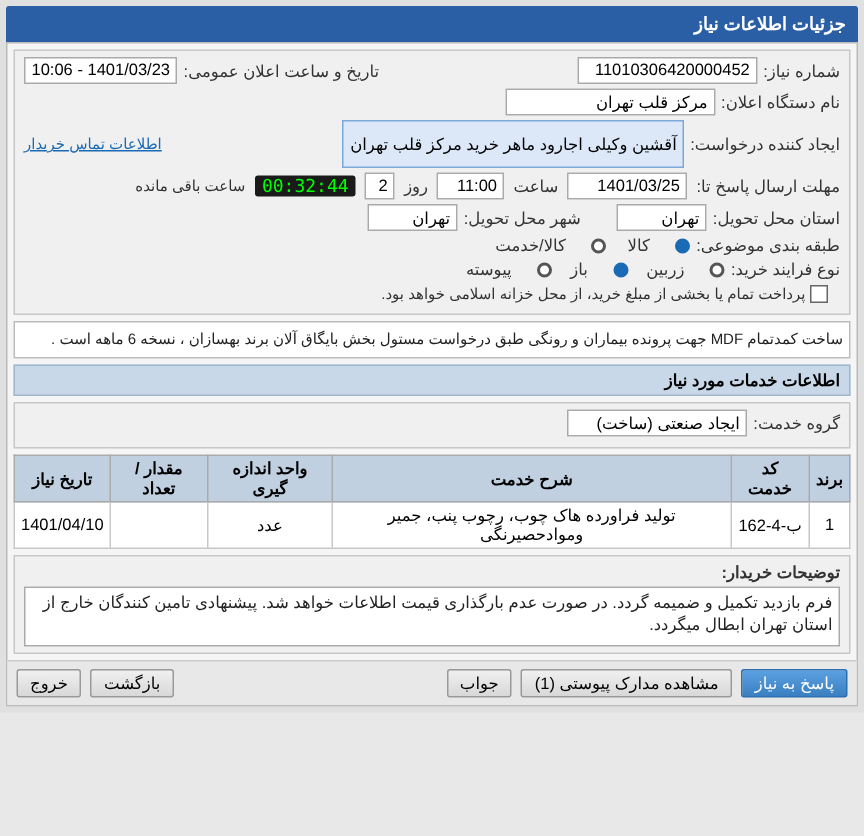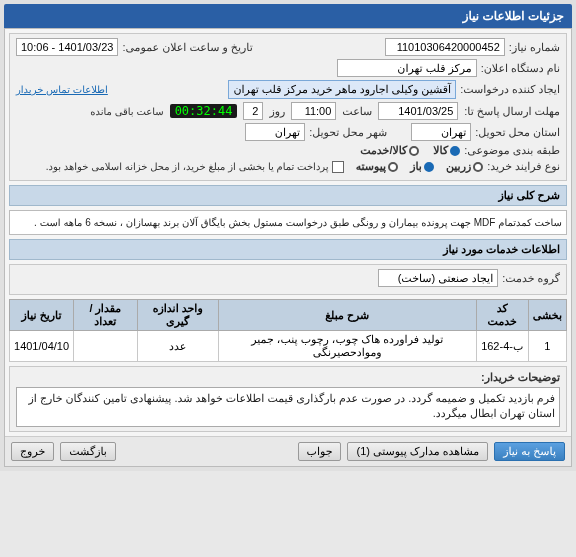--- a/index.html
+++ b/index.html
@@ -55,21 +55,21 @@
       font-size: 11px;
       height: 18px;
       display: inline-flex;
       align-items: center;
     }
     .value-box-blue {
       background: #dce8f8;
       border: 1px solid #7aa8d8;
       padding: 1px 4px;
       font-size: 11px;
-      height: 19px;
+      height: 32px;
       display: inline-flex;
       align-items: center;
     }
     .link-blue {
       color: #1a6ab5;
       text-decoration: underline;
       cursor: pointer;
       font-size: 11px;
     }
     .btn {
@@ -116,22 +116,21 @@
       font-weight: bold;
     }
     table td {
       border: 1px solid #c8c8c8;
       padding: 2px 4px;
       text-align: center;
     }
     .radio-group {
       display: inline-flex;
       align-items: center;
-      gap: 2px;
-      font-weight: bold;
+      gap: 17px;
     }
     .radio-dot {
       width: 10px;
       height: 10px;
       border-radius: 50%;
       border: 2px solid #555;
       display: inline-block;
       background: white;
     }
     .radio-dot.selected {
@@ -264,40 +263,39 @@
           <span class="radio-dot"></span>
           <span class="label">پیوسته</span>
         </div>
         <div style="display:flex; align-items:center; gap:3px; margin-right:8px;">
           <span class="checkbox-box"></span>
           <span class="label" style="font-size:10px;">پرداخت تمام یا بخشی از مبلغ خرید، از محل خزانه اسلامی خواهد بود.</span>
         </div>
       </div>
     </div>
 
-    <div class="section-title">شرح کلی نیاز</div>
     <div class="desc-section">
       <div class="note-text">ساخت کمدتمام MDF جهت پرونده بیماران و رونگی طبق درخواست مستول بخش بایگاق آلان برند بهسازان ، نسخه 6 ماهه است .</div>
     </div>
 
     <div class="section-title">اطلاعات خدمات مورد نیاز</div>
     <div class="section" style="margin-top:2px;">
       <div class="row">
         <span class="label">گروه خدمت:</span>
         <span class="value-box" style="min-width:120px;">ایجاد صنعتی (ساخت)</span>
       </div>
     </div>
 
     <div class="table-container">
       <table>
         <thead>
           <tr>
-            <th>بخشی</th>
+            <th>برند</th>
             <th>کد خدمت</th>
-            <th>شرح مبلغ</th>
+            <th>شرح خدمت</th>
             <th>واحد اندازه گیری</th>
             <th>مقدار / تعداد</th>
             <th>تاریخ نیاز</th>
           </tr>
         </thead>
         <tbody id="table-body">
         <tr>
               <td>1</td>
               <td>ب-4-162</td>
               <td>تولید فراورده هاک چوب، رچوب پنب، جمیر وموادحصیرنگی</td>

